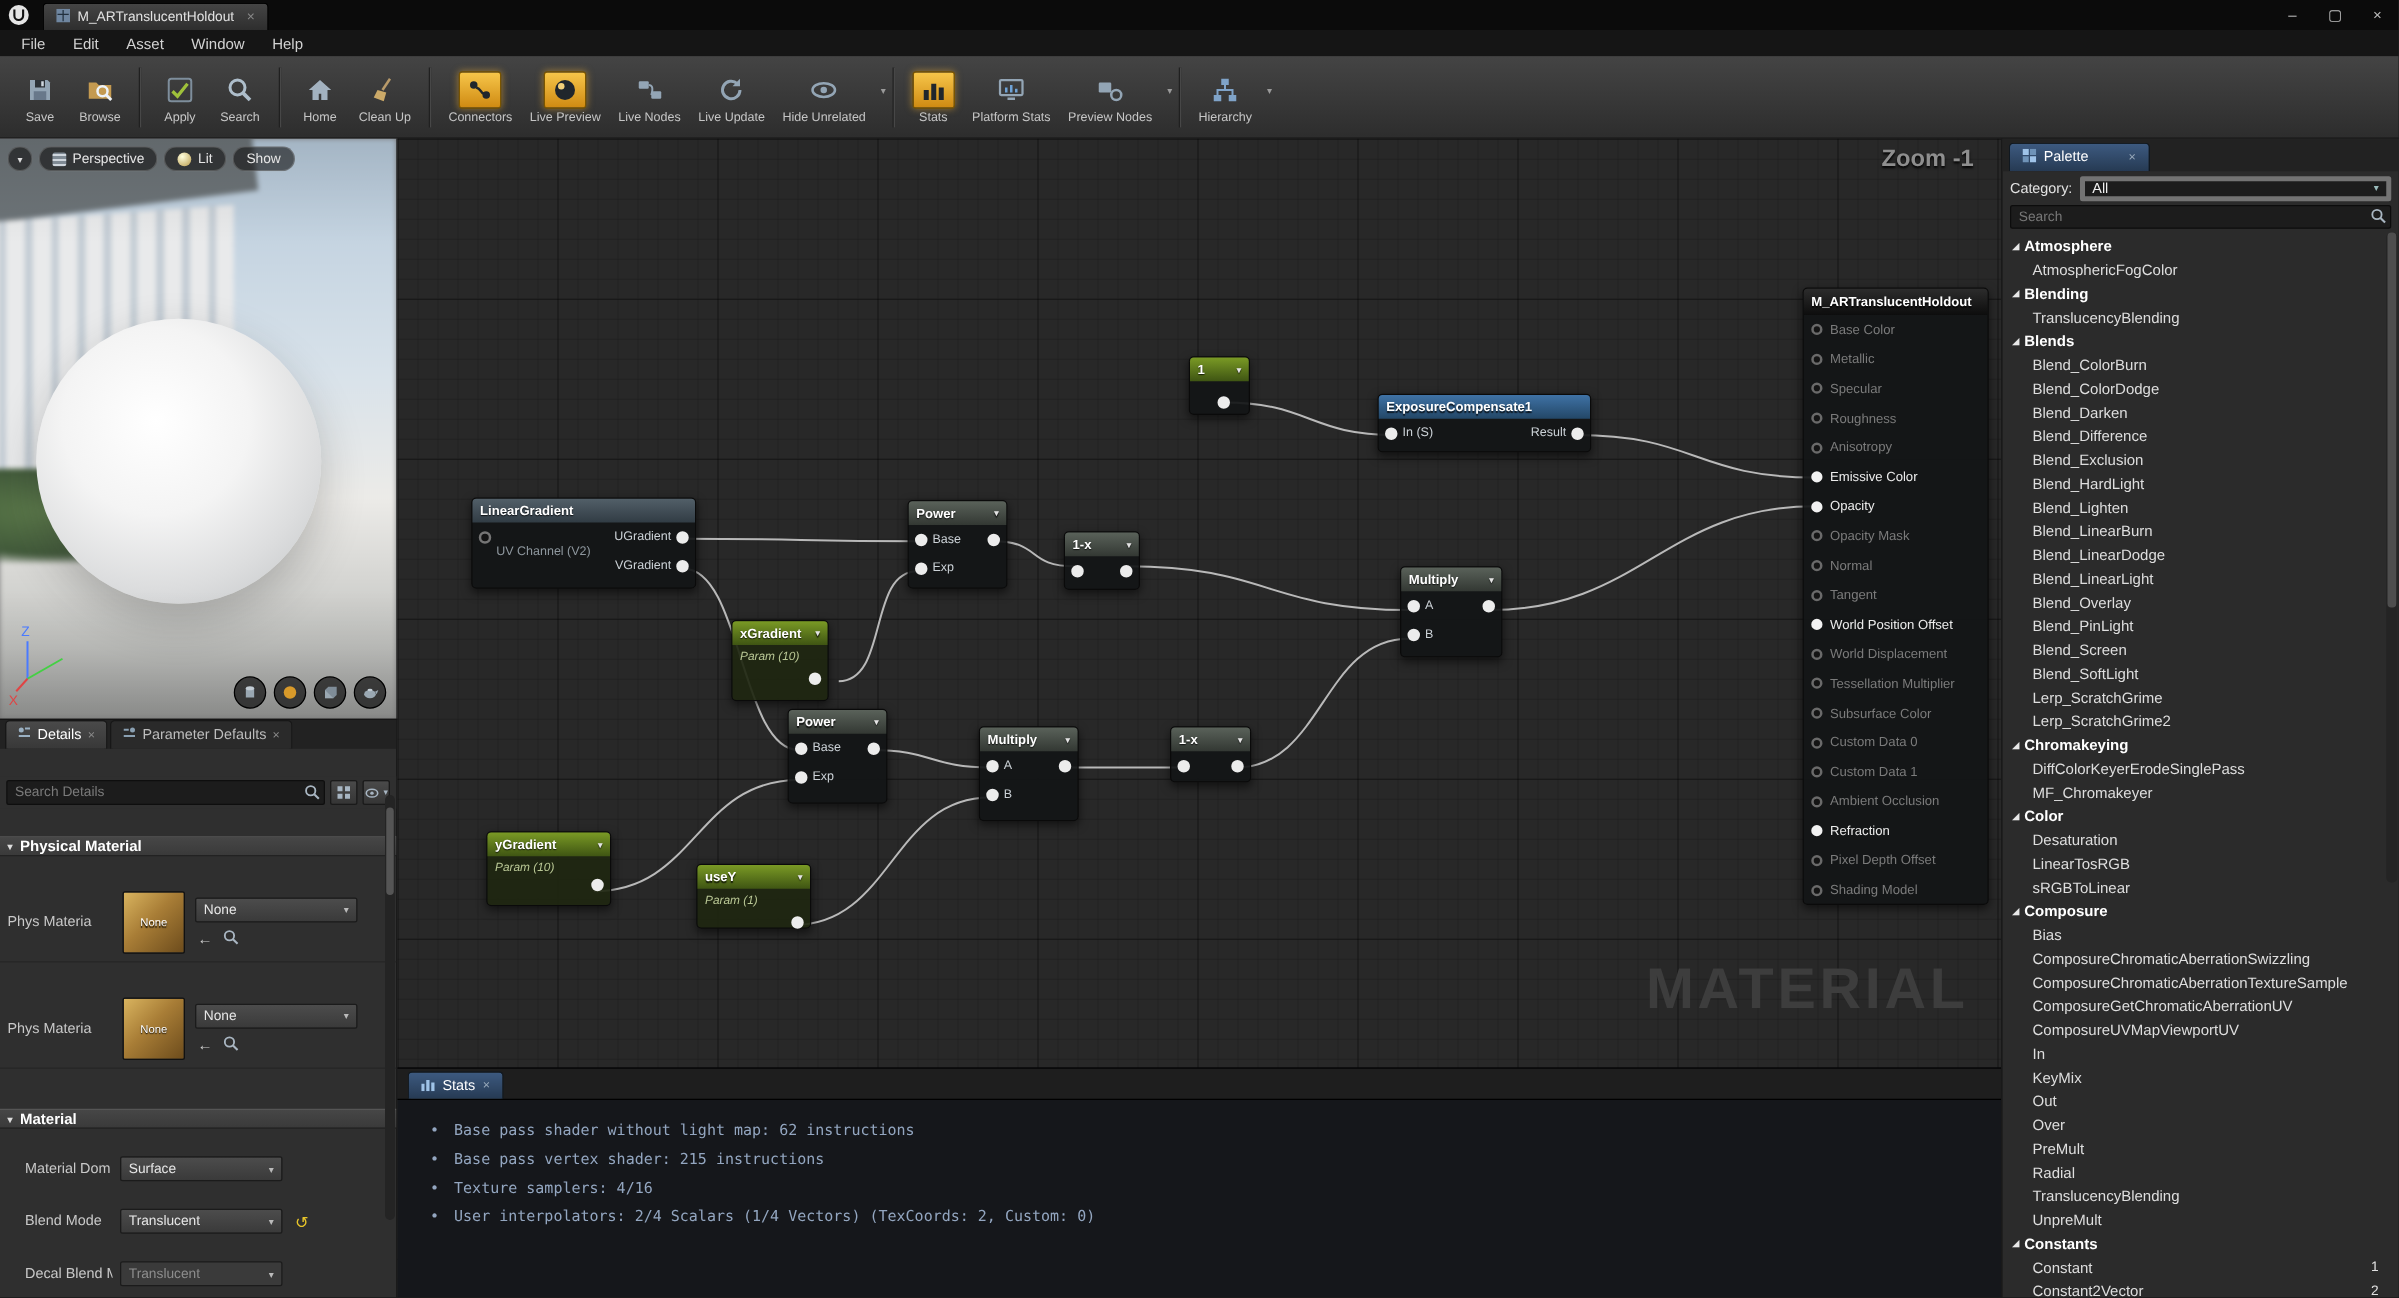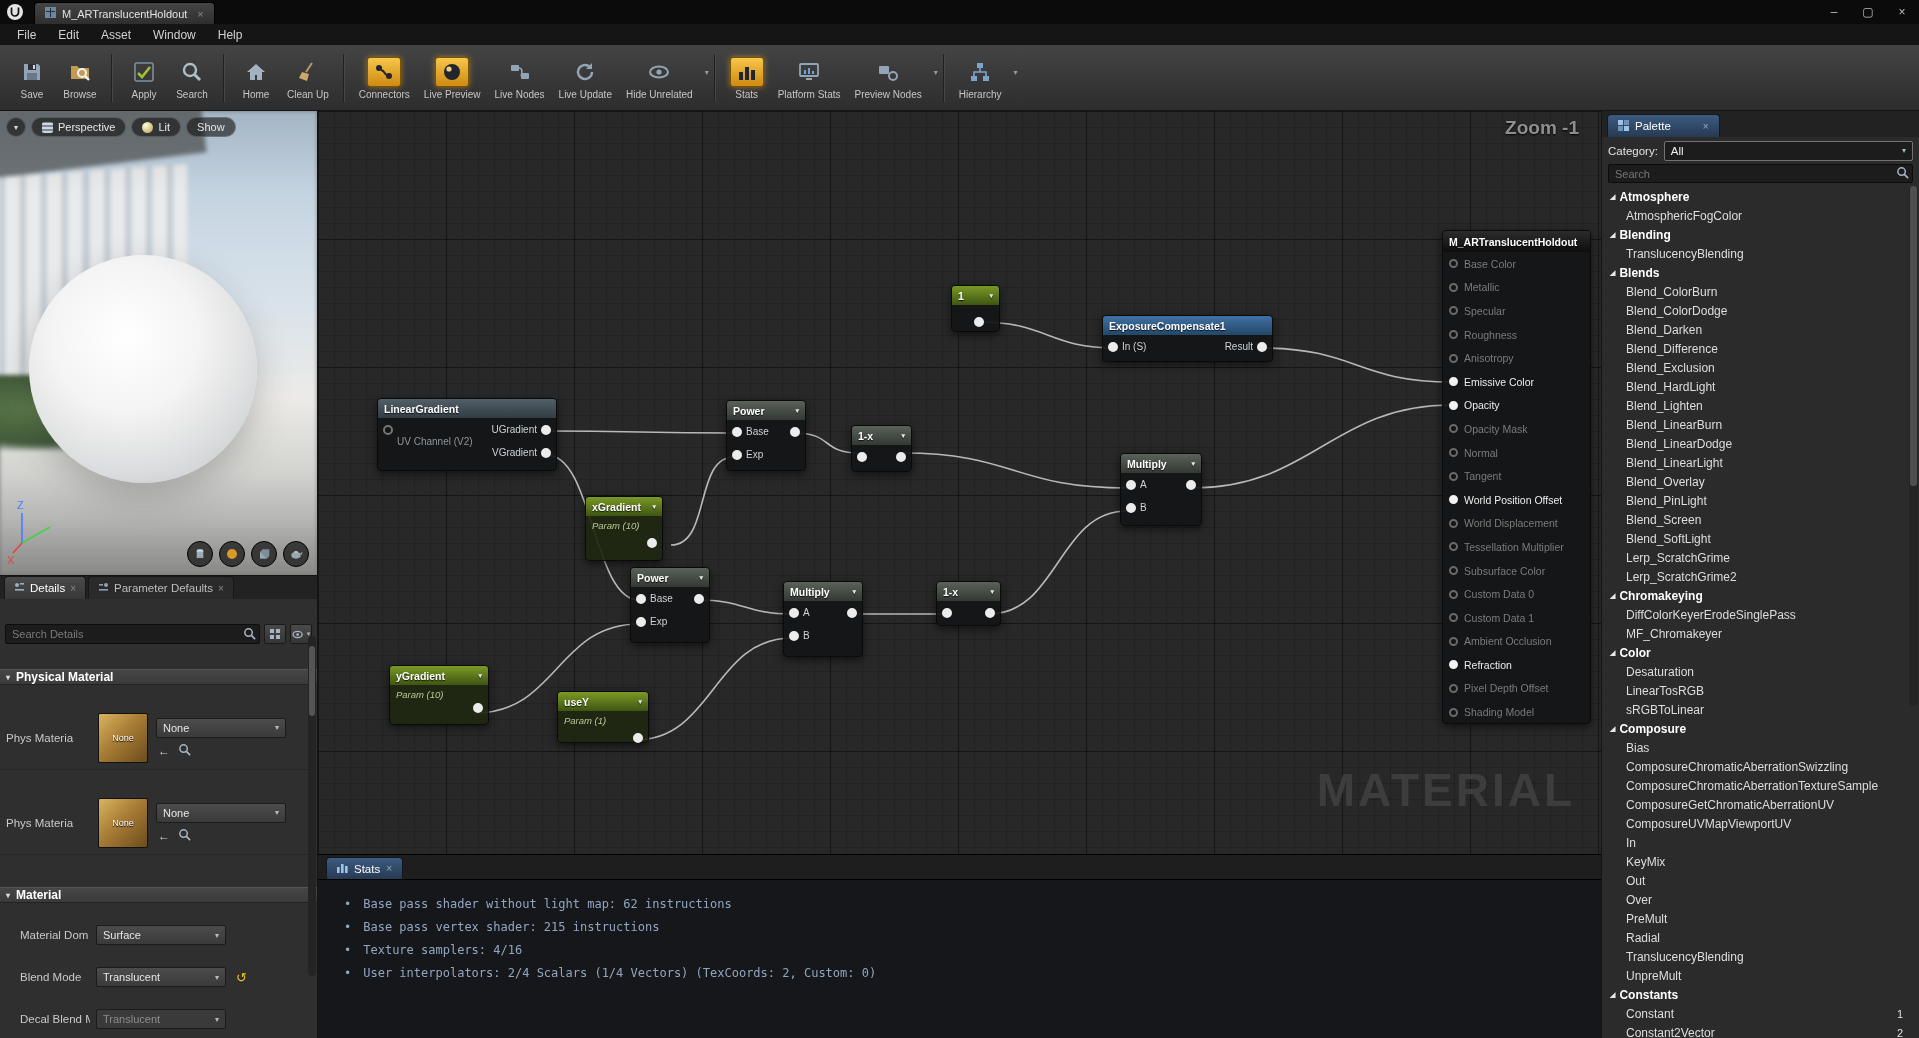--- a/index.html
+++ b/index.html
@@ -147,21 +147,21 @@
   .stats-line::before{content:"•";margin-right:12px;color:#93a6c0;}
 
   
   .palette{position:absolute;left:1601px;top:111px;right:0;bottom:0;background:#2b2b2b;border-left:1px solid #141414;display:flex;flex-direction:column;}
   .pal-tabs{height:26px;background:#222;display:flex;align-items:flex-end;padding-left:5px;}
   .pal-tab{display:flex;align-items:center;gap:6px;height:23px;padding:0 10px;font-size:11.5px;color:#fff;
      background:linear-gradient(#3d5a80,#263a53);border:1px solid #101820;border-bottom:none;border-radius:4px 4px 0 0;}
   .pal-tab .tclose{color:#9ab;font-size:10px;margin-left:26px;}
   .pal-catrow{height:27px;display:flex;align-items:center;gap:6px;padding:0 6px;}
   .pal-catlabel{color:#e2e2e2;font-size:11.5px;}
-  .pal-combo{flex:1;display:flex;align-items:center;height:20px;padding:0 6px;background:#1c1c1c;border:1px solid #737373;
+  .pal-combo{flex:1;display:flex;align-items:center;height:20px;padding:0 6px;background:#1c1c1c;border:4px solid #737373;
      color:#f0f0f0;font-size:11.5px;border-radius:2px;}
   .pal-combo .ccaret{margin-left:auto;font-size:8px;color:#9bb;}
   .pal-searchrow{height:23px;padding:0 6px 3px 6px;}
   .pal-search{position:relative;height:19px;}
   .pal-search input{width:100%;height:19px;background:#1c1c1c;border:1px solid #0c0c0c;color:#d0d0d0;font-size:11px;
      padding:0 20px 0 6px;border-radius:2px;font-family:inherit;}
   .pal-search input::placeholder{color:#777;}
   .pal-search .mag{position:absolute;right:4px;top:2px;}
   .pal-list{flex:1;overflow:hidden;position:relative;}
   .pal-entry{height:19px;display:flex;align-items:center;padding:0 16px 0 8px;font-size:12px;color:#dedede;white-space:nowrap;overflow:hidden;}

